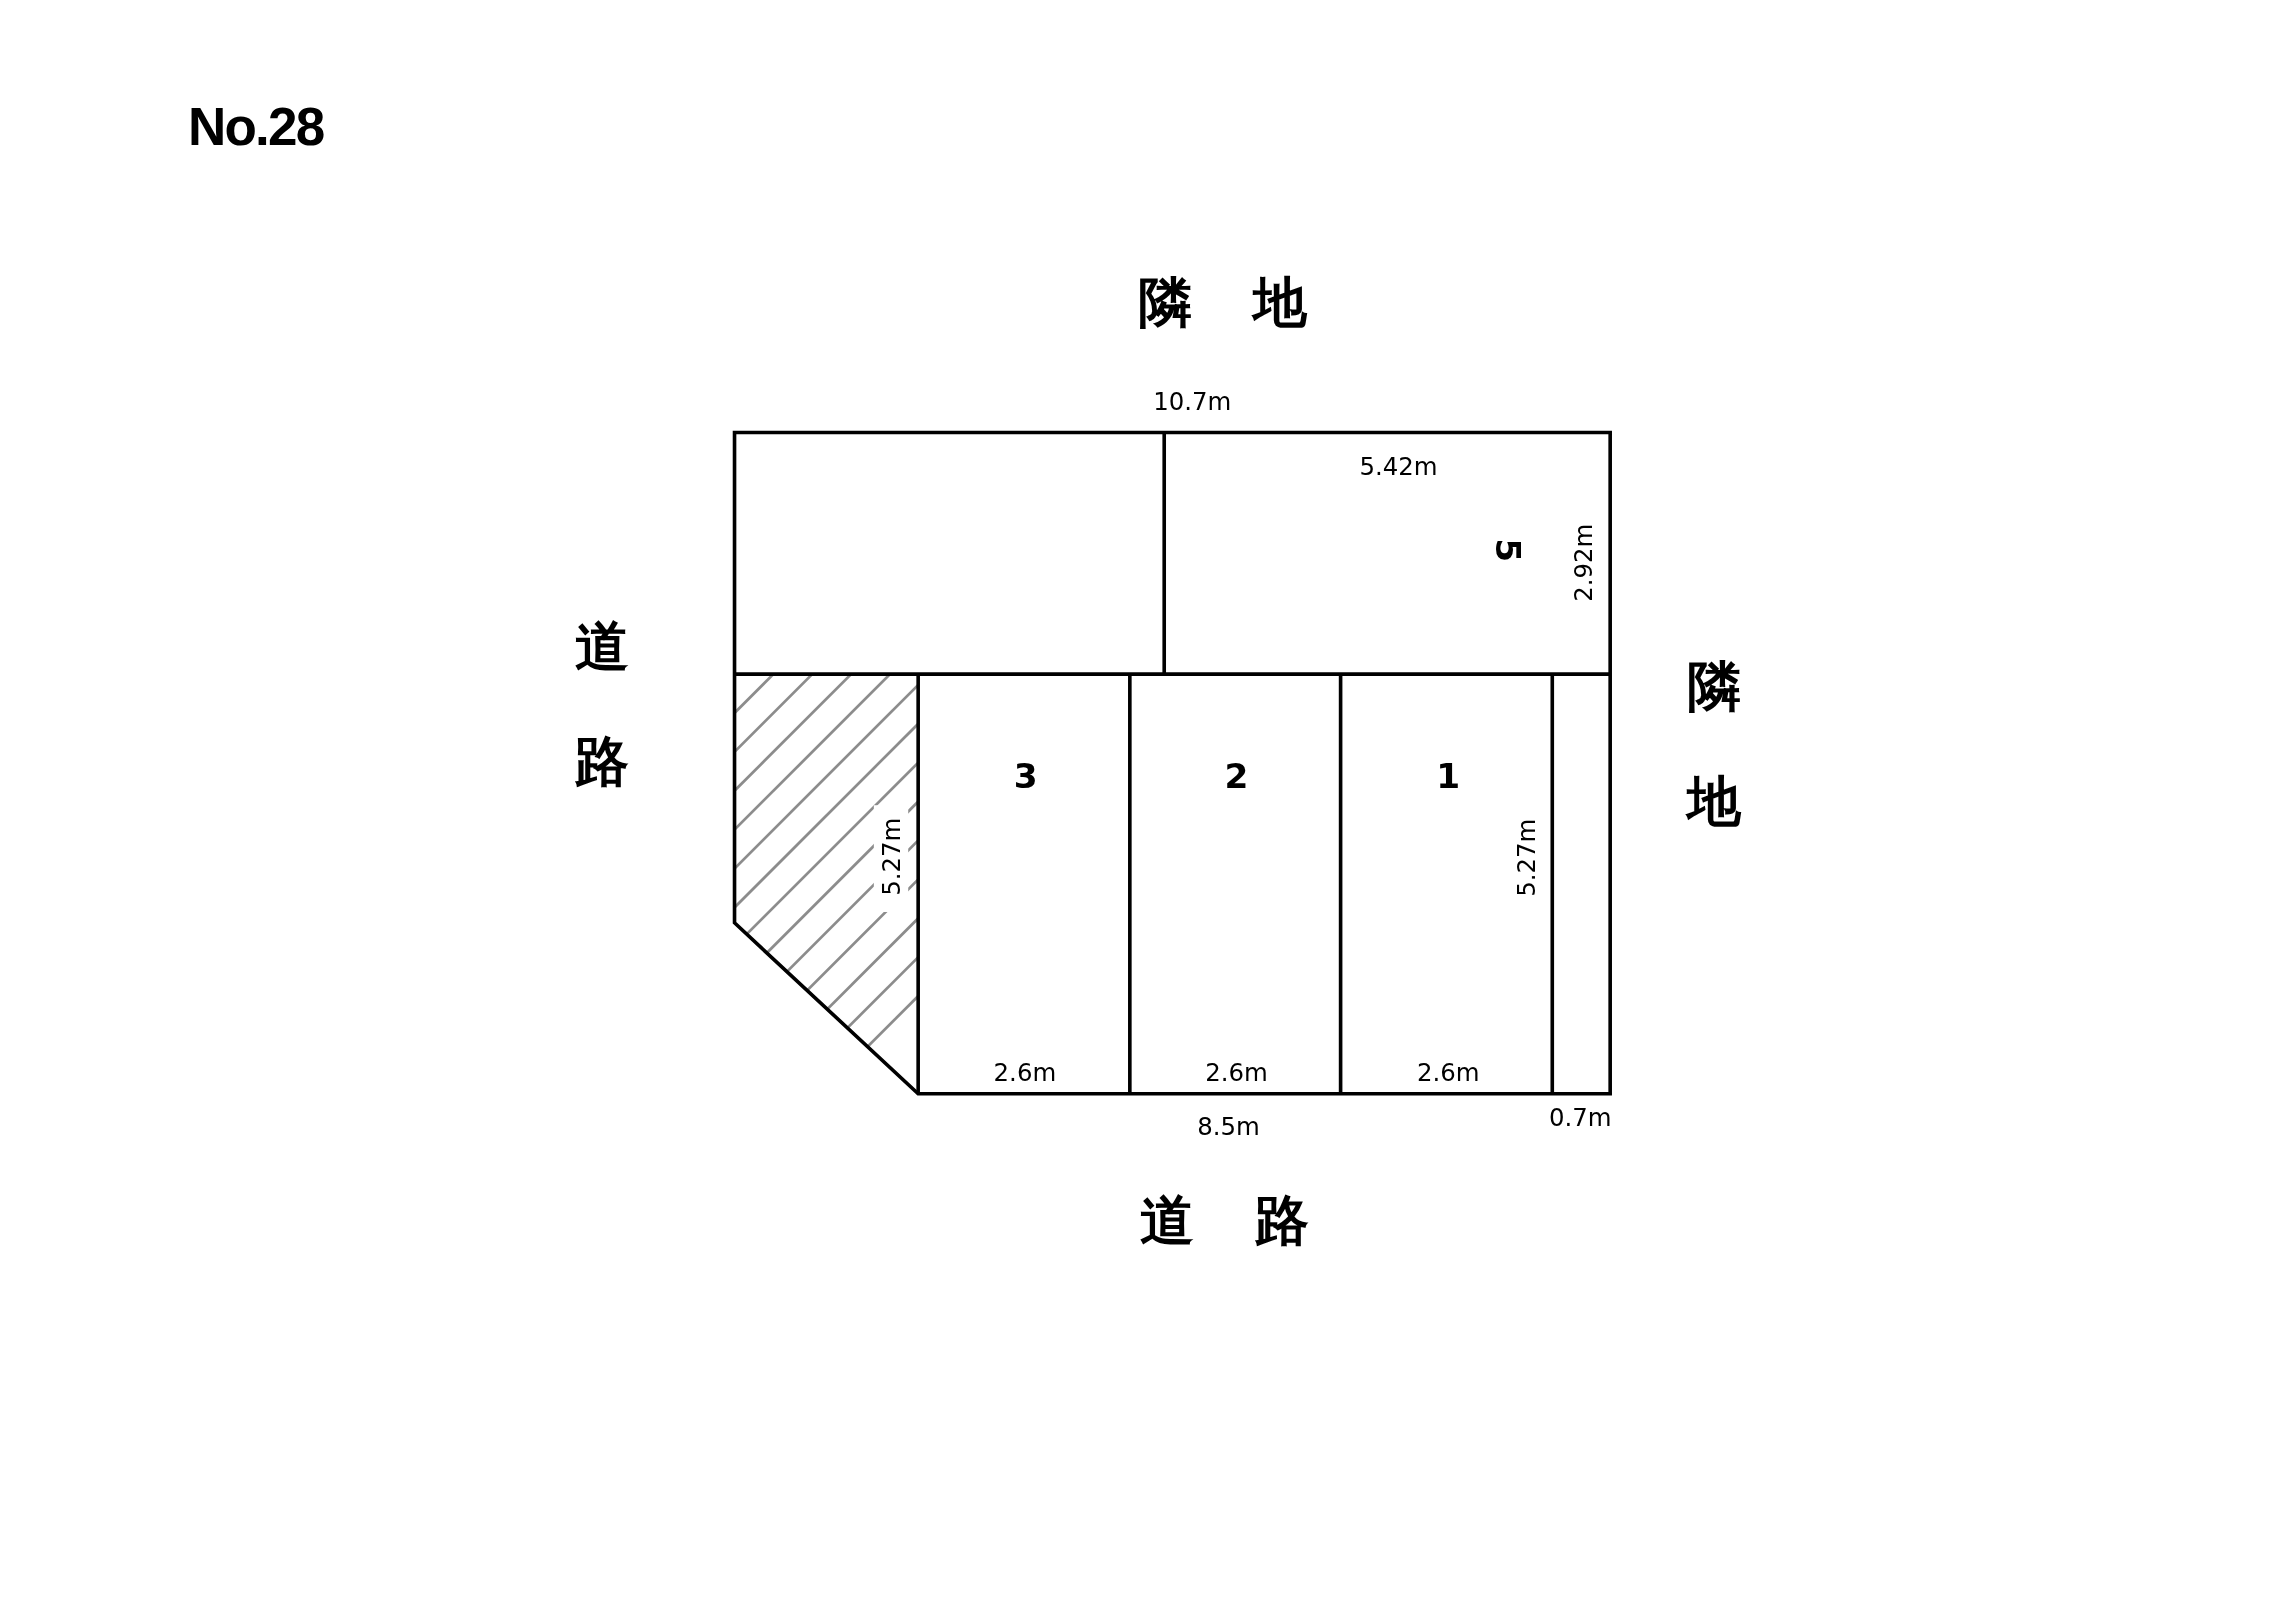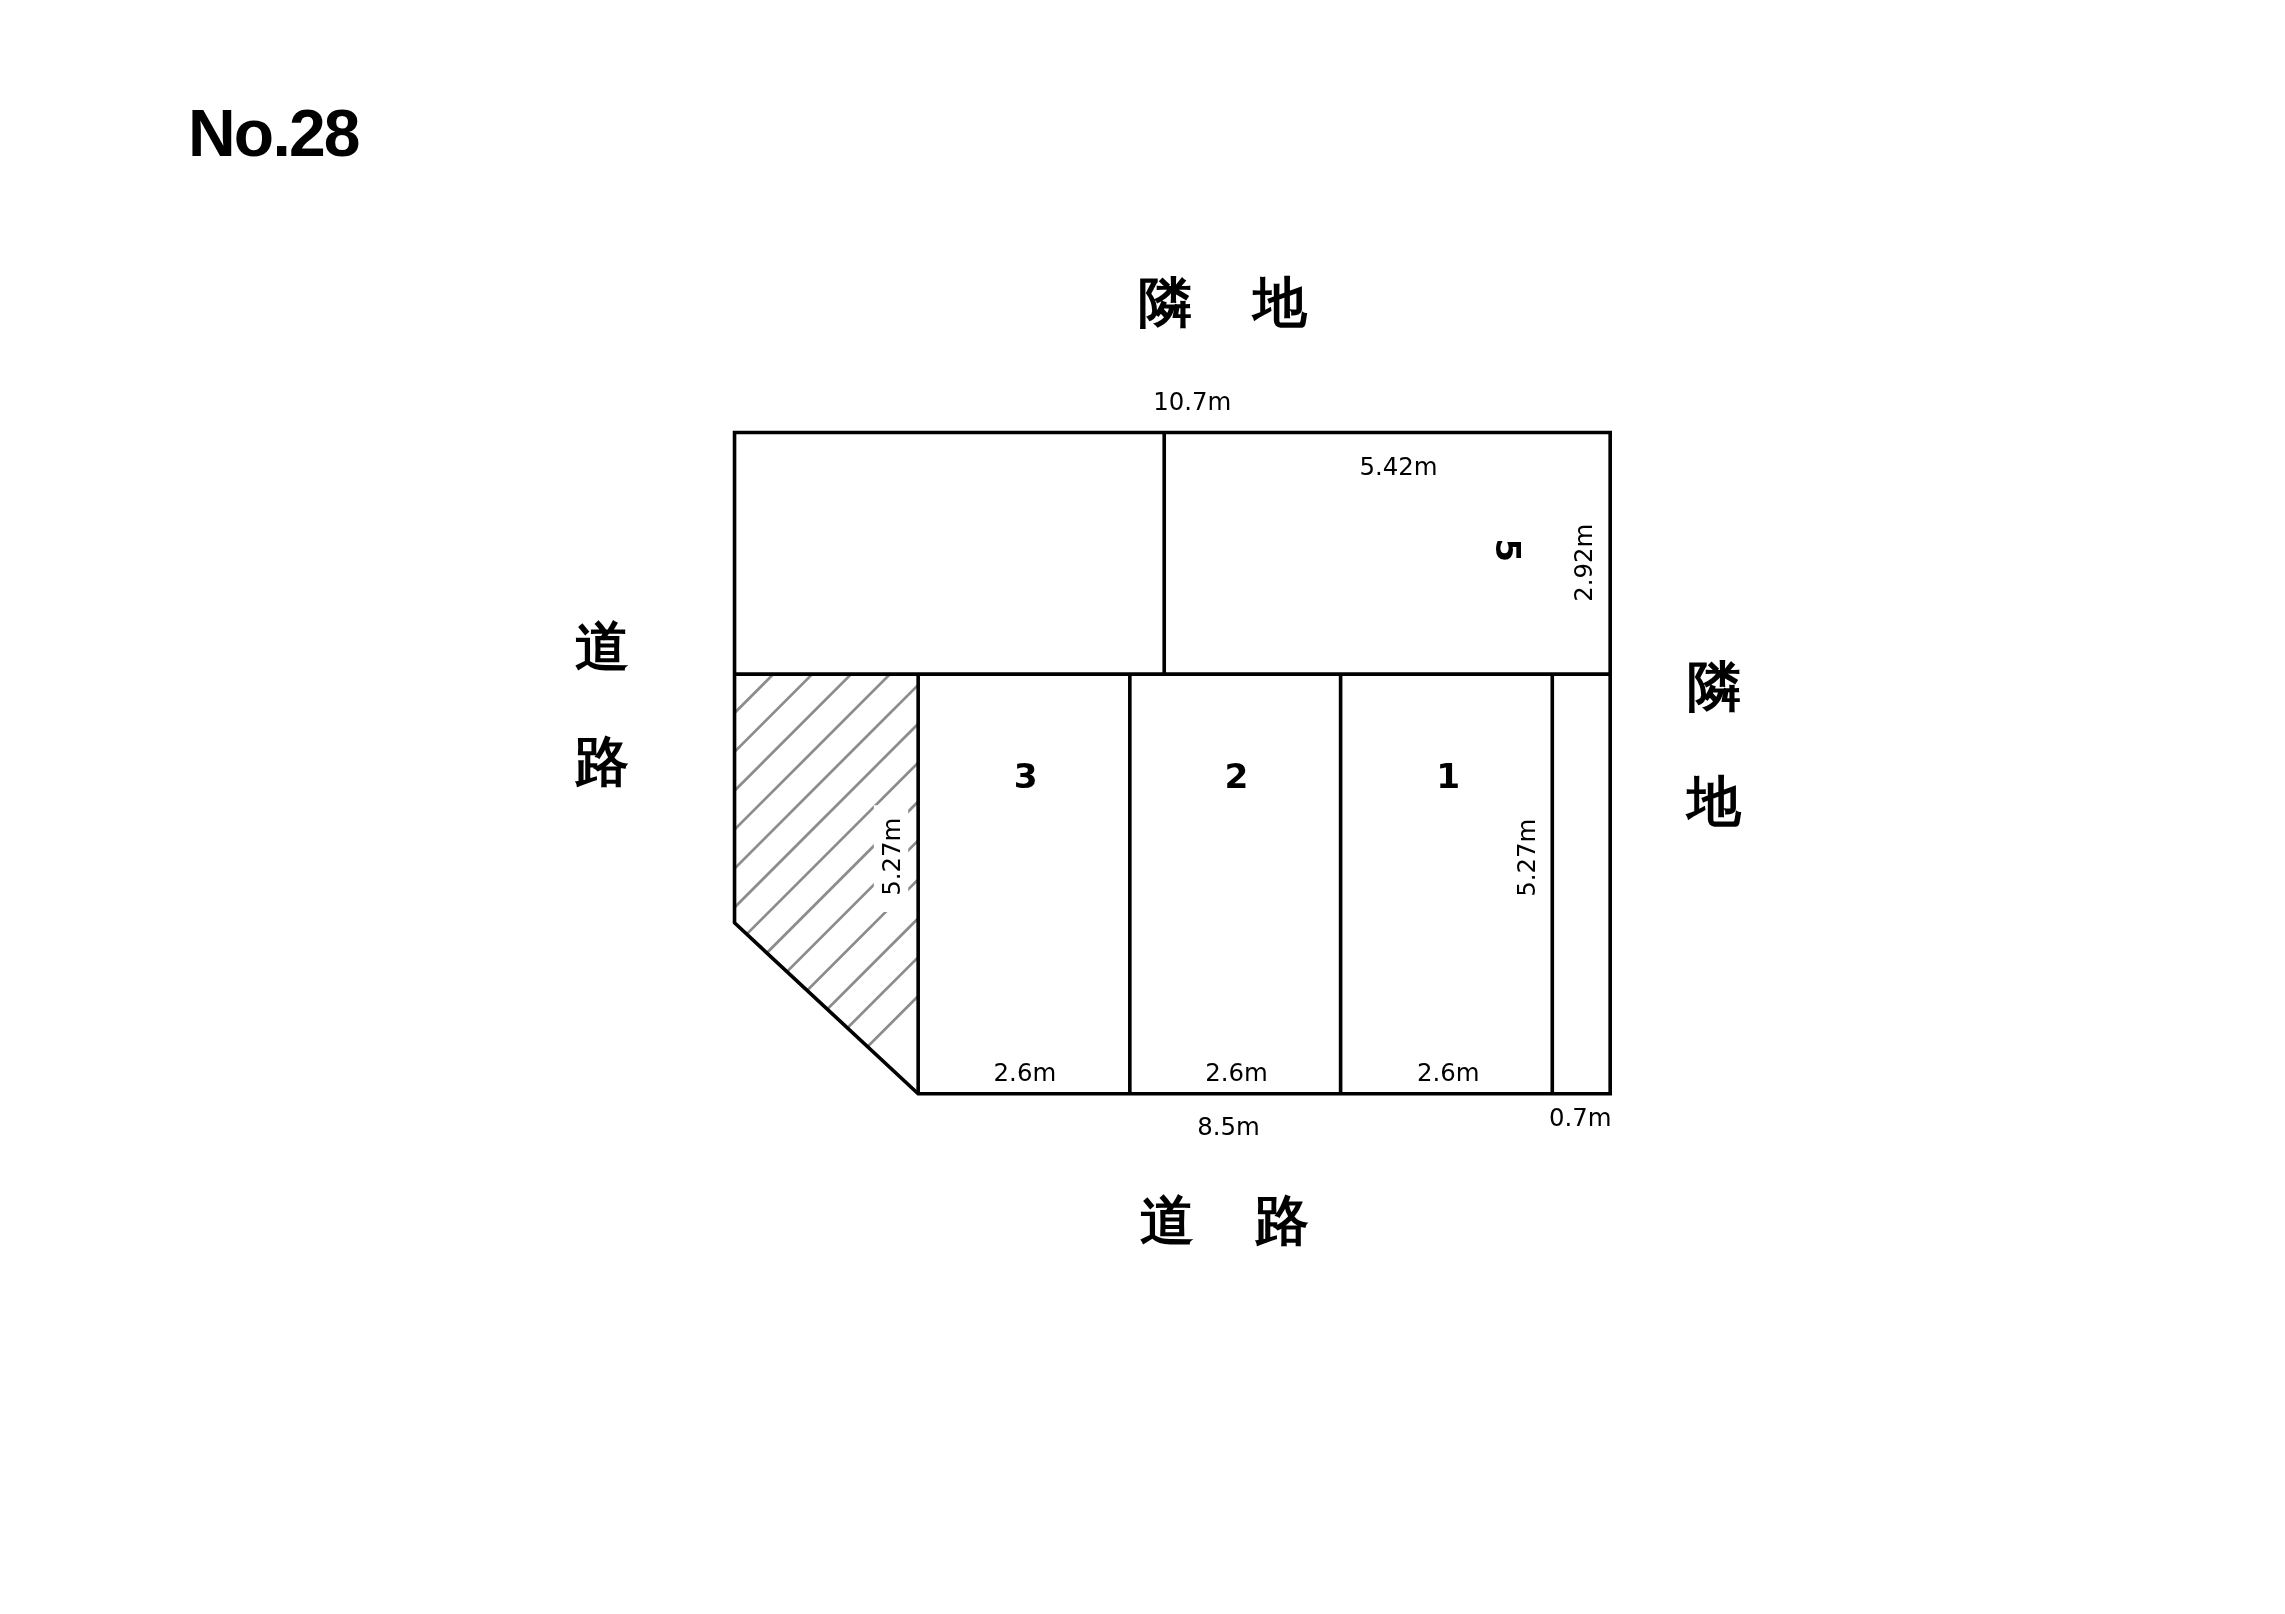--- a/index.html
+++ b/index.html
@@ -1,17 +1,17 @@
 <!DOCTYPE html>
 <html style="font-size:14.5px"><head>
   <meta charset="utf-8">
   <style>
     html, body { margin: 0; padding: 0; background: #ffffff; }
     body { width: 2285px; height: 1615px; position: relative; overflow: hidden; font-family: "DejaVu Sans", sans-serif; }
-    .title { position: absolute; left: 188px; top: 100px; font-family: "Liberation Sans", sans-serif; font-weight: bold; font-size: 66px; line-height: 1; color: #000; letter-spacing: -1.8px; }
+    .title { position: absolute; left: 188px; top: 100px; font-family: "Liberation Sans", sans-serif; font-weight: bold; font-size: 53px; line-height: 1; color: #000; letter-spacing: -1.8px; }
     .kanji { position: absolute; font-family: "DejaVu Sans", sans-serif; font-weight: bold; font-size: 54px; line-height: 54px; color: #000; }
     svg.plan { position: absolute; left: 0; top: 0; }
     .dim { font-family: "DejaVu Sans", sans-serif; font-size: 27px; fill: #000; }
     .lotnum { font-family: "DejaVu Sans", sans-serif; font-weight: bold; font-size: 38px; fill: #000; }
   </style>
 </head>
 <body>
 
 <div class="title">No.28</div>
 

